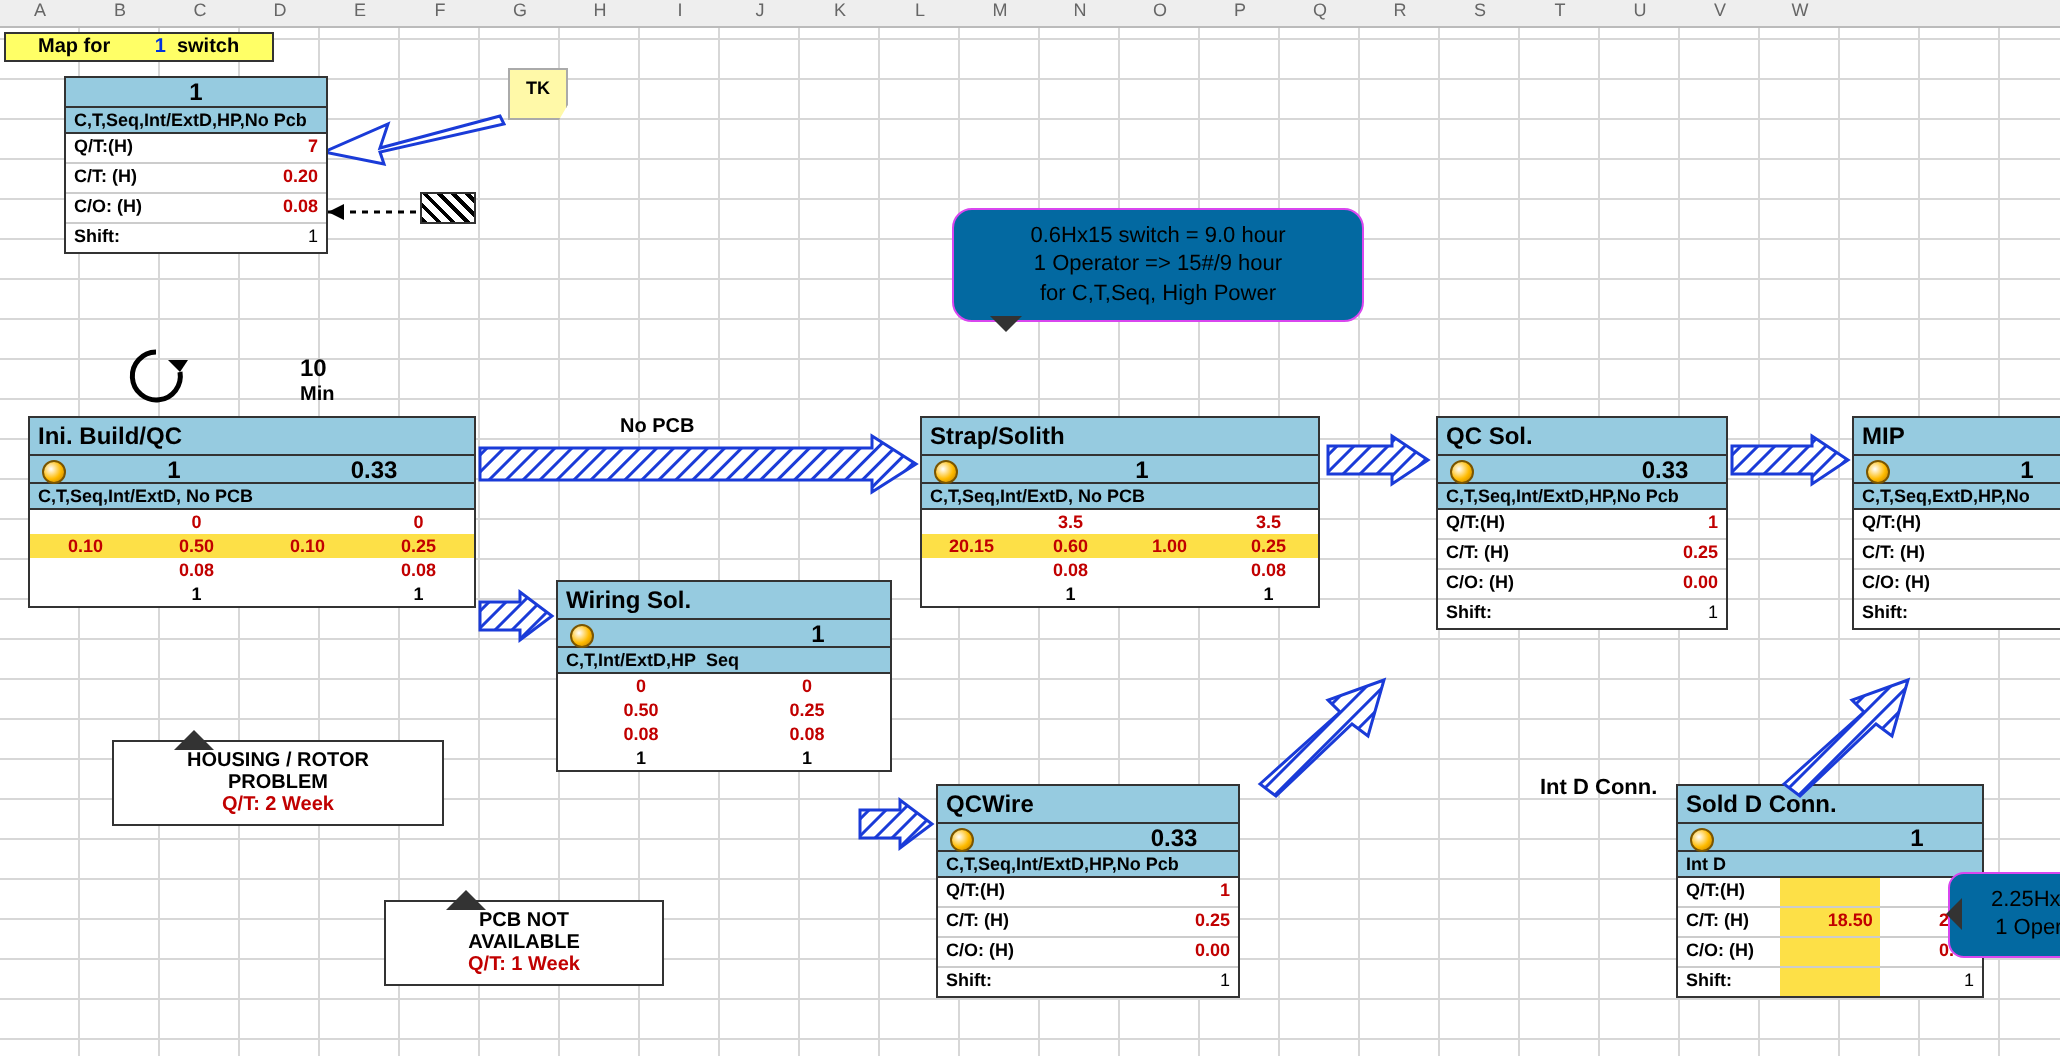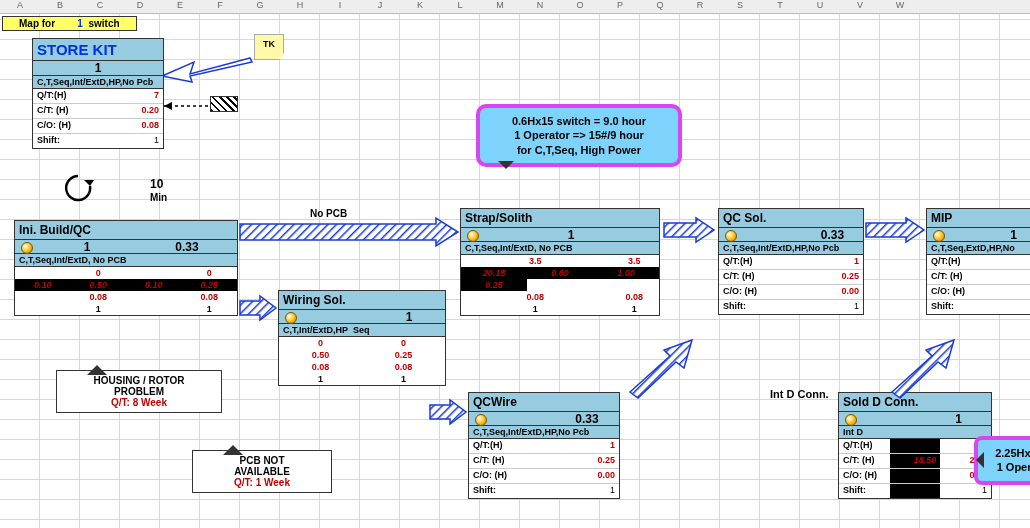--- a/index.html
+++ b/index.html
@@ -55,25 +55,25 @@
   .pbox .cfg{background:var(--head);border-bottom:1px solid #333;
              padding:1px 4px;font-weight:bold;font-size:9px;}
   .row{display:flex;border-bottom:1px solid #ccc;}
   .row:last-child{border-bottom:none;}
   .cell{flex:1;padding:1px 4px;min-height:14px;}
   .cell.k{font-weight:bold;}
   .cell.r{text-align:right;}
   .red{color:var(--red);font-weight:bold;}
   .split{display:grid;grid-template-columns:1fr 1fr 1fr 1fr;}
   .split div{padding:1px 3px;text-align:center;font-weight:bold;}
-  .shade{background:#000000;font-style:italic;}
-  
-  .bubble{position:absolute;padding:6px 10px;border:4px solid #d946ef;
-          border-radius:10px;background:#7dd3fc;font-size:11px;line-height:1.3;
-          font-weight:bold;text-align:center;}
+  .shade{background:#fde047;}
+  
+  .bubble{position:absolute;padding:6px 10px;border:1px solid #d946ef;
+          border-radius:10px;background:#0369a1;font-size:11px;line-height:1.3;
+          font-weight:normal;text-align:center;}
   .bubble::after{content:"";position:absolute;width:0;height:0;}
   .bubble.main::after{left:18px;bottom:-14px;border:8px solid transparent;border-top-color:#333;}
   .bubble.side{border-radius:8px;}
   .bubble.side::after{left:-10px;top:30%;border:8px solid transparent;border-right-color:#333;}
   
   .note{position:absolute;border:1px solid #333;background:#fff;padding:4px 22px;
         font-size:10px;font-weight:bold;text-align:center;}
   .note .rline{color:var(--red);}
   .note::before{content:"";position:absolute;width:0;height:0;
         top:-16px;left:30px;border:10px solid transparent;border-bottom-color:#333;}
@@ -141,21 +141,20 @@
 
 <div class="hatch" style="left:210px;top:96px;"></div>
 <div class="arrow" style="left:160px;top:100px;">
  <svg width="50" height="12">
       <line x1="48" y1="6" x2="4" y2="6" stroke="#000" stroke-width="1.5" stroke-dasharray="3 3"></line>
       <path d="M4 6 L12 2 L12 10 Z"></path>
     </svg>
 </div>
 
 <div class="pbox" style="left:32px;top:38px;width:132px;">
-  <div class="ttl big">STORE KIT</div>
   <div class="nums">
       <span>1</span>
     </div>
   <div class="cfg">C,T,Seq,Int/ExtD,HP,No Pcb</div>
   <div id="store-rows">
       <div class="row">
         <div class="cell k">Q/T:(H)</div>
         <div class="cell r red">7</div>
       </div>
       <div class="row">
@@ -176,21 +175,21 @@
 <div class="lbl" style="left:150px;top:177px;font-size:12px;">10</div>
 <div class="lbl" style="left:150px;top:192px;">Min</div>
 
 <div class="loop" style="left:60px;top:174px;">
  <svg width="36" height="30">
       <path d="M30 12 A12 12 0 1 1 18 2" fill="none" stroke="#000" stroke-width="2.5"></path>
       <path d="M30 12 L24 6 L34 6 Z"></path>
     </svg>
 </div>
 
-<div class="pbox" style="left:14px;top:220px;width:224px;">
+<div class="pbox" style="left:14px;top:208px;width:224px;">
   <div class="ttl">Ini. Build/QC</div>
   <div class="lamp" style="display: flex; align-items: center; padding-left: 22px; font-weight: bold; font-size: 12px;">
       <span style="flex: 1 1 0%; text-align: center;">1</span>
       <span style="flex: 1 1 0%; text-align: center;">0.33</span>
     </div>
 
   <div class="cfg"><span>C,T,Seq,Int/ExtD,</span> <span>No PCB</span></div>
   <div id="ini-grid">
       <div class="split" style="grid-template-columns: repeat(4, 1fr);">
         <div></div>
@@ -276,21 +275,21 @@
     </div>
 
   <div class="cfg"><span>C,T,Seq,Int/ExtD,</span> <span>No PCB</span></div>
   <div id="strap-grid">
       <div class="split" style="grid-template-columns: repeat(4, 1fr);">
         <div></div>
         <div class="red">3.5</div>
         <div></div>
         <div class="red">3.5</div>
       </div>
-      <div class="split" style="grid-template-columns: repeat(3, 1fr);">
+      <div class="split" style="grid-template-columns: repeat(4, 1fr);">
         <div class="red shade">20.15</div>
         <div class="red shade">0.60</div>
         <div class="red shade">1.00</div>
         <div class="red shade">0.25</div>
       </div>
       <div class="split" style="grid-template-columns: repeat(4, 1fr);">
         <div></div>
         <div class="red">0.08</div>
         <div></div>
         <div class="red">0.08</div>
@@ -445,18 +444,18 @@
 <div class="arrow" style="left:888px;top:340px;">
  <svg width="70" height="60">
       <path class="ah" d="M4 52 L44 16 L38 10 L66 0 L58 28 L50 22 L12 58 Z"></path>
     </svg>
 </div>
 
 <div class="bubble side" style="left:974px;top:436px;width:90px;font-size:11px;" id="bubble-side">2.25Hx15<br>1 Operat</div>
 
 <div class="note" style="left:56px;top:370px;width:166px;">
   <div>HOUSING  / ROTOR PROBLEM</div>
-  <div class="rline">Q/T: 8 Week</div>
+  <div class="rline">Q/T: 2 Week</div>
 </div>
 <div class="note" style="left:192px;top:450px;width:140px;">
   <div>PCB NOT  AVAILABLE</div>
   <div class="rline">Q/T: 1 Week</div>
 </div>
 
 </body></html>

